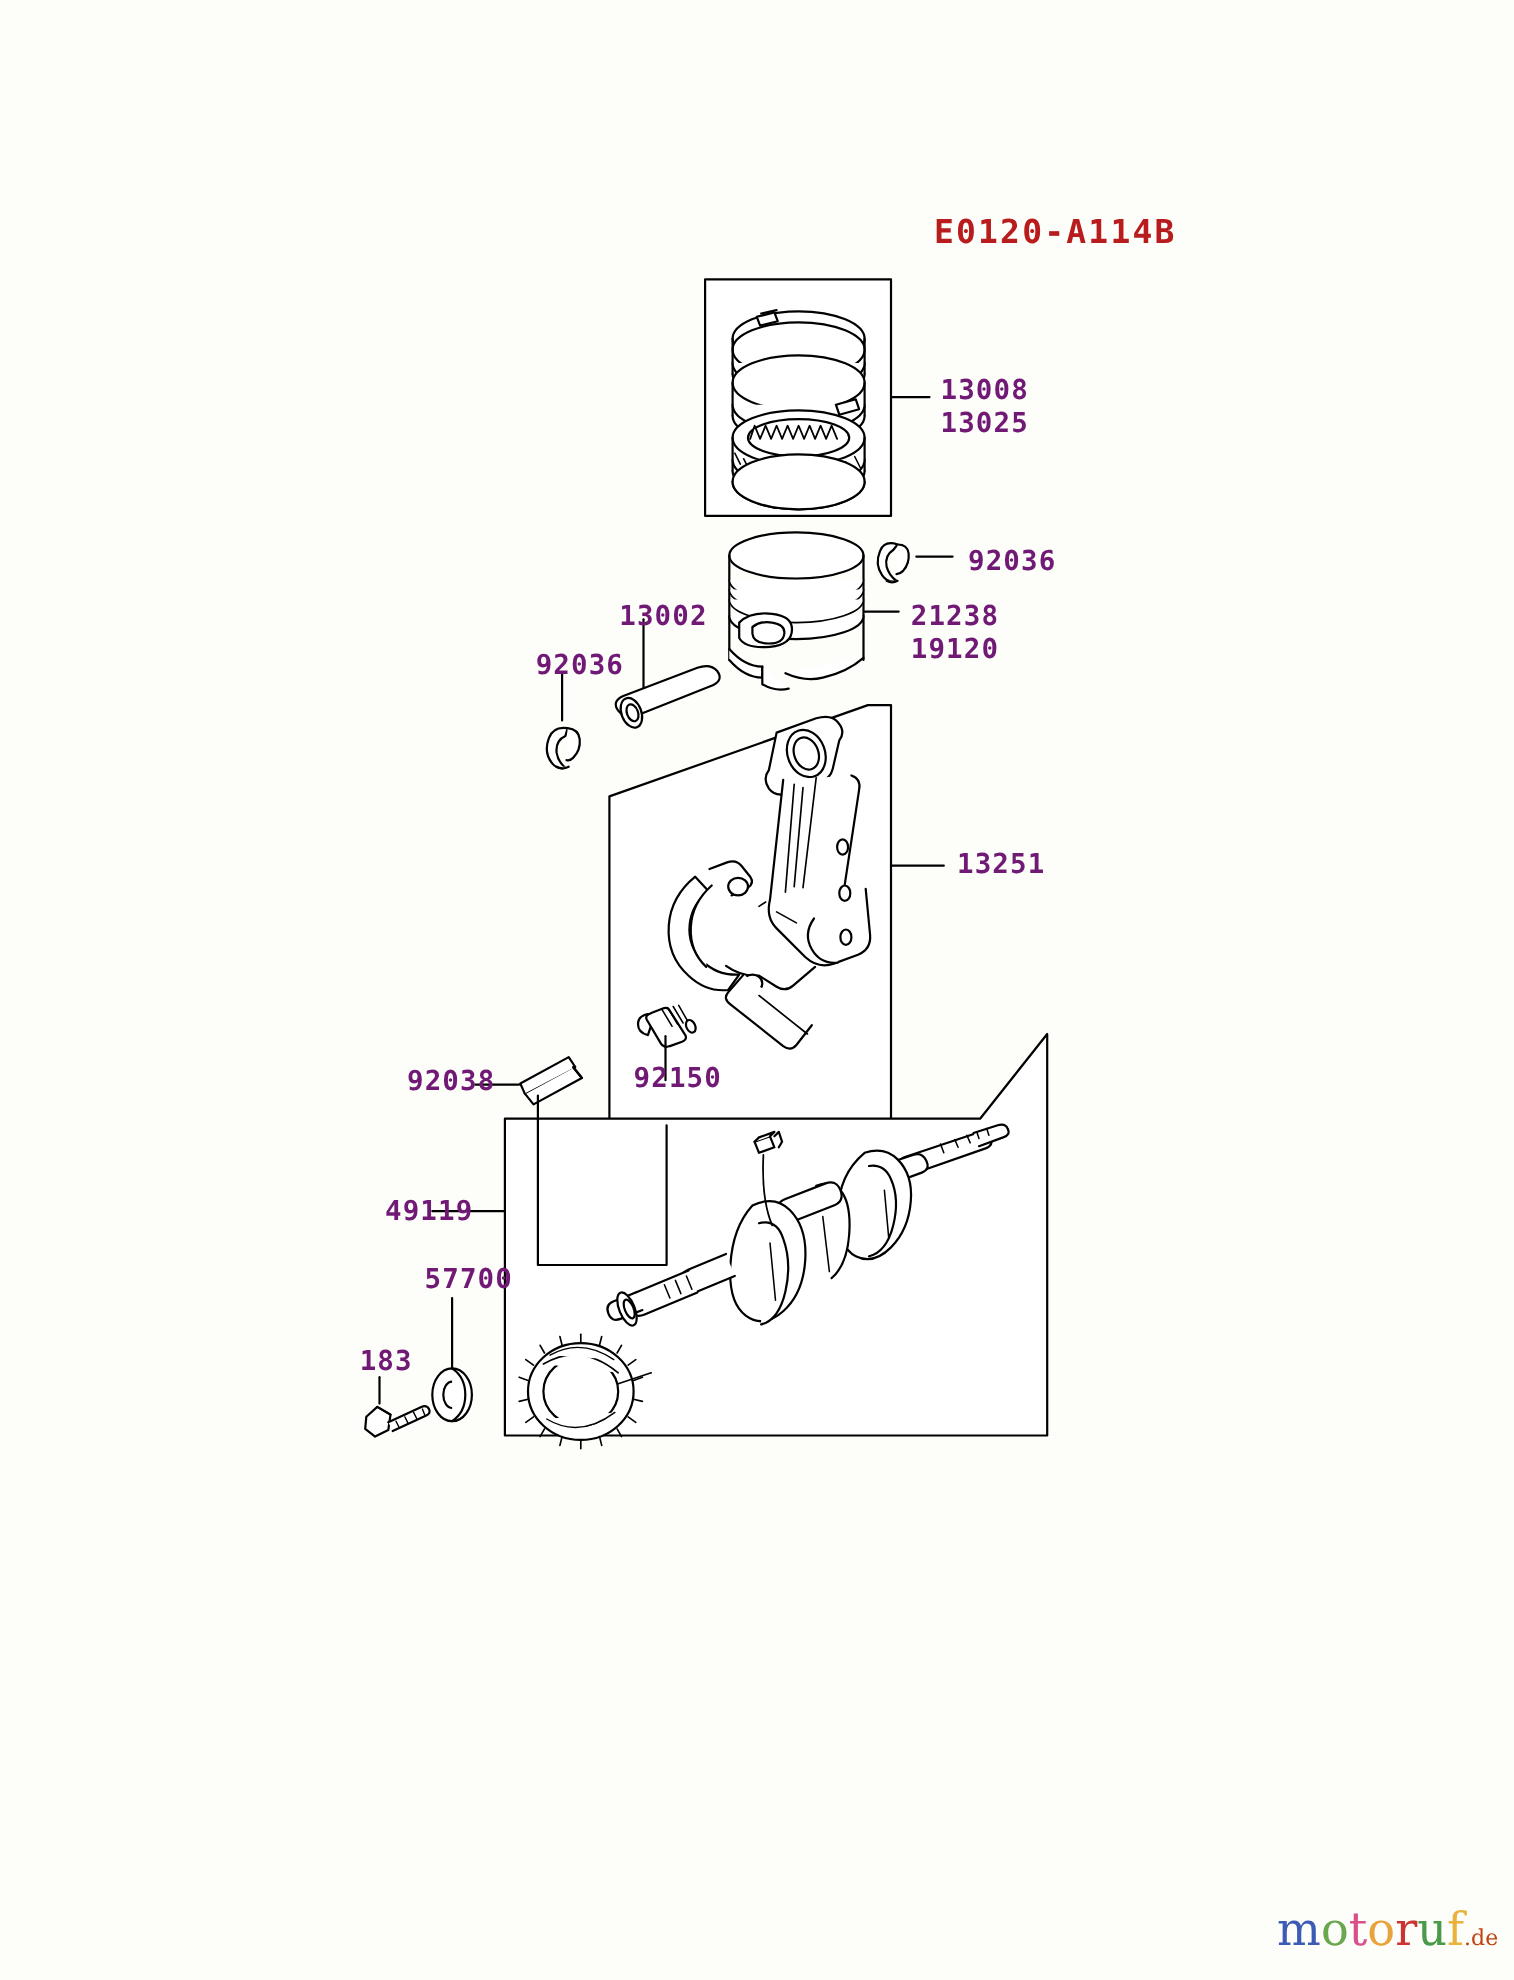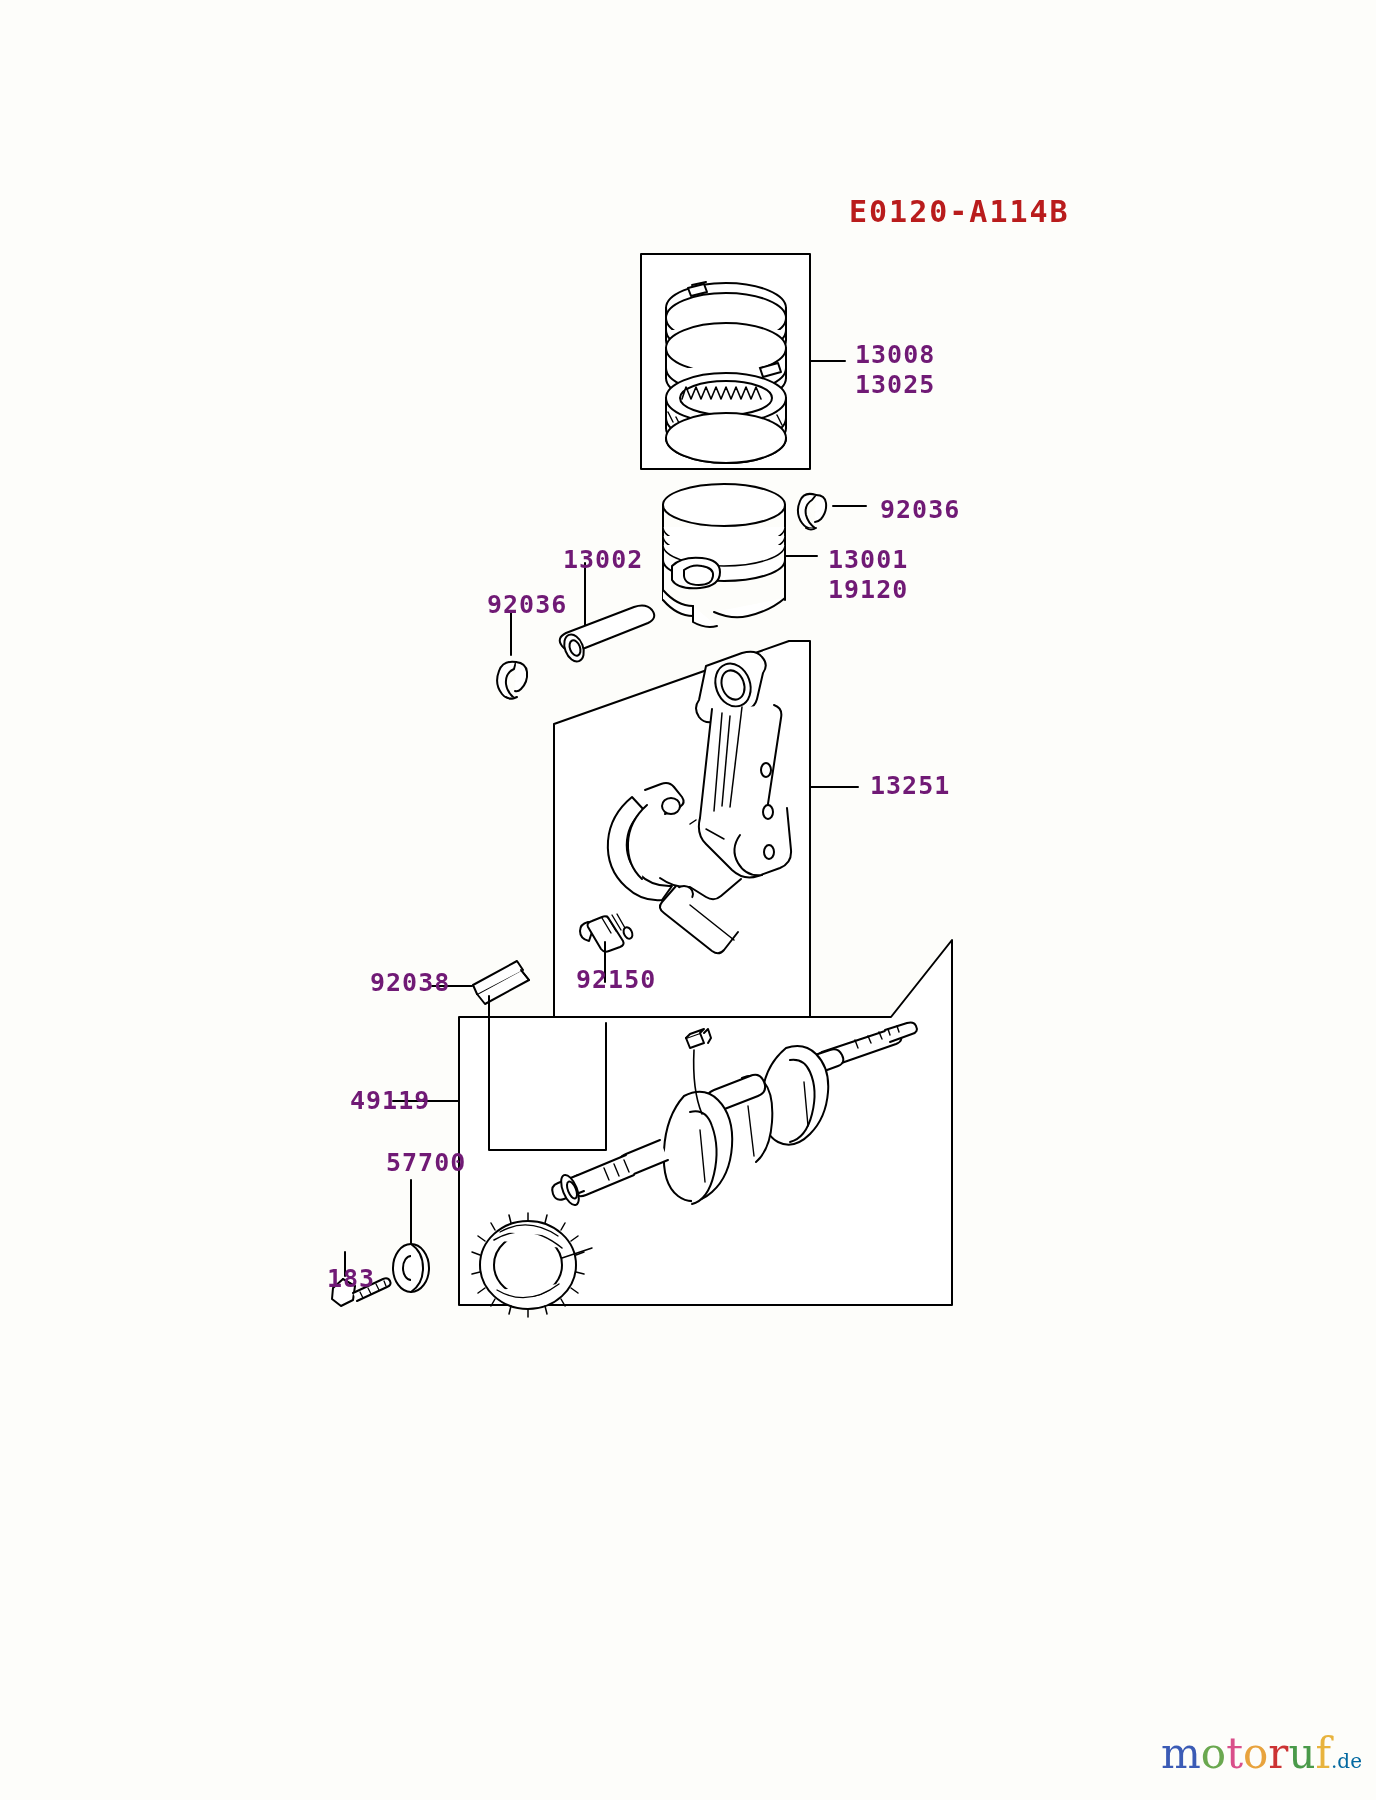--- a/index.html
+++ b/index.html
@@ -13,21 +13,21 @@
        color:#701a75;white-space:nowrap;line-height:30px;}
   .title{position:absolute;font-family:"DejaVu Sans Mono",monospace;
          font-size:30px;font-weight:bold;letter-spacing:2px;color:#b91c1c;
          white-space:nowrap;}
 
   
   #wm{position:absolute;right:14px;bottom:18px;
       font-family:"DejaVu Serif",serif;font-size:42px;line-height:42px;
       white-space:nowrap;}
   #wm .s{display:inline-block;}
-  #wm .de{font-size:20px;color:#0369a1;}
+  #wm .de{font-size:20px;color:#c2410c;}
 </style>
 </head>
 <body>
 
 <div id="sheet">
 
   <svg id="art" viewBox="0 0 1376 1800">
     <g fill="none" stroke="#000" stroke-width="2" stroke-linecap="round" stroke-linejoin="round">
 
       <g>
@@ -292,36 +292,36 @@
     </g>
   </svg>
 
   <div class="title" style="left:849px;top:194px;">E0120-A114B</div>
 
   <div class="lbl" style="left:855px;top:340px;">13008</div>
   <div class="lbl" style="left:855px;top:370px;">13025</div>
 
   <div class="lbl" style="left:880px;top:495px;">92036</div>
 
-  <div class="lbl" style="left:828px;top:545px;">13001</div>
+  <div class="lbl" style="left:828px;top:545px;">21238</div>
   <div class="lbl" style="left:828px;top:575px;">19120</div>
 
   <div class="lbl" style="left:563px;top:545px;">13002</div>
 
   <div class="lbl" style="left:487px;top:590px;">92036</div>
 
   <div class="lbl" style="left:870px;top:771px;">13251</div>
 
   <div class="lbl" style="left:576px;top:965px;">92150</div>
 
   <div class="lbl" style="left:370px;top:968px;">92038</div>
 
   <div class="lbl" style="left:350px;top:1086px;">49119</div>
 
   <div class="lbl" style="left:386px;top:1148px;">57700</div>
 
-  <div class="lbl" style="left:327px;top:1264px;">183</div>
+  <div class="lbl" style="left:327px;top:1222px;">183</div>
 
   <div id="wm">
     <span class="s" style="color: rgb(59, 91, 181);">m</span><span class="s" style="color: rgb(106, 168, 79);">o</span><span class="s" style="color: rgb(217, 79, 138);">t</span><span class="s" style="color: rgb(232, 163, 61);">o</span><span class="s" style="color: rgb(204, 51, 51);">r</span><span class="s" style="color: rgb(74, 154, 74);">u</span><span class="s" style="color: rgb(232, 179, 61);">f</span><span class="de">.de</span>
   </div>
 
 </div>
 
 </body></html>

